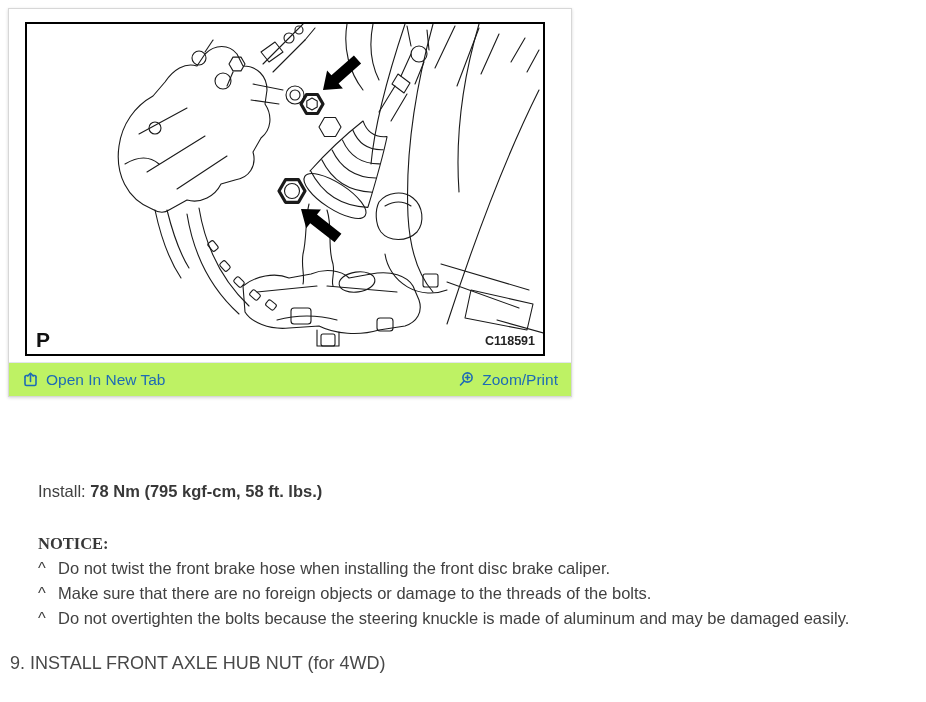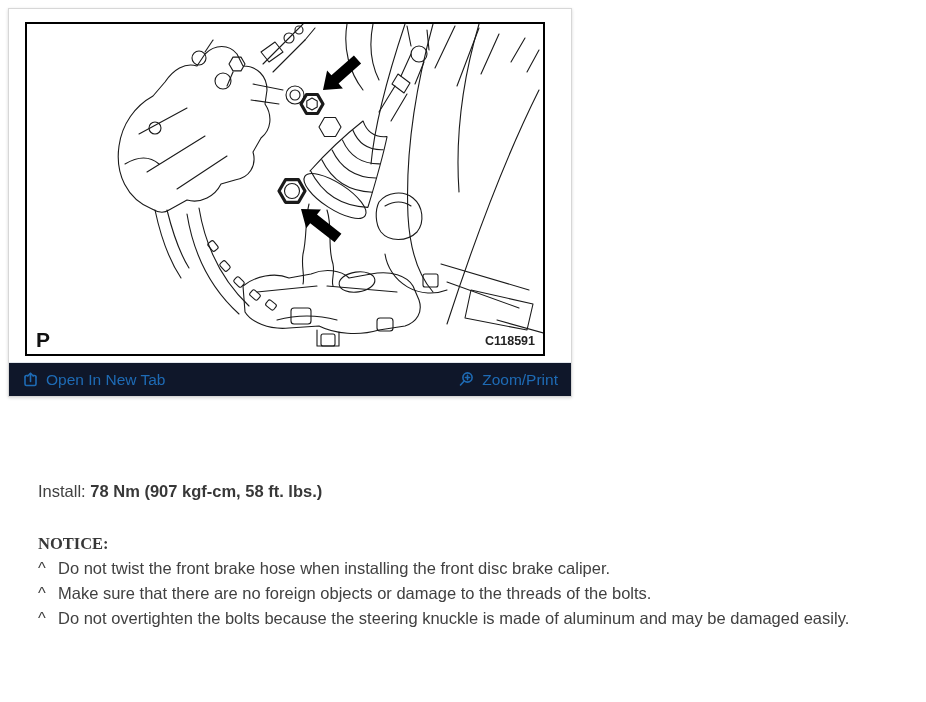--- a/index.html
+++ b/index.html
@@ -9,21 +9,21 @@
   
   .figure-card{position:absolute;left:8px;top:8px;width:562px;height:387px;
     background:#ffffff;border:1px solid #d7d7d7;box-shadow:0 1px 3px rgba(0,0,0,.16);}
   .figure-frame{position:absolute;left:16px;top:13px;width:516px;height:330px;
     border:2px solid #000;background:#fff;}
   .figure-frame svg{display:block;}
   .panel-letter{position:absolute;left:9px;bottom:2px;font-size:21px;font-weight:700;color:#111;}
   .figure-code{position:absolute;right:8px;bottom:6px;font-size:12.5px;color:#222;font-weight:bold;}
 
   
-  .link-bar{position:absolute;left:0;right:0;bottom:0;height:34px;background:#0f172a;
+  .link-bar{position:absolute;left:0;right:0;bottom:0;height:34px;background:#bef264;
     border-top:1px solid #e2e6ec;display:flex;align-items:center;justify-content:space-between;
     padding:0 13px;box-sizing:border-box;}
   .link{display:flex;align-items:center;gap:7px;color:#1e6bb5;font-size:15.5px;cursor:pointer;text-decoration:none;}
   .link svg{display:block;}
 
   
   .txt{position:absolute;color:#414141;font-size:16.5px;white-space:nowrap;}
   .txt b{font-weight:700;color:#383838;}
   .bullet .caret{display:inline-block;width:20px;}
   .step9{font-size:18px;color:#484848;}
@@ -170,29 +170,30 @@
             <path d="M6,10.2 L2.5,14"></path>
           </svg>
         </span>
         <span>Zoom/Print</span>
       </a>
     </div>
   </div>
 
 
   <div class="txt" style="left:38px;top:482px;">
-    <span>Install: </span><b>78 Nm (907 kgf-cm, 58 ft. lbs.)</b>
+    <span>Install: </span><b>78 Nm (795 kgf-cm, 58 ft. lbs.)</b>
   </div>
 
   <div class="txt" style="left:38px;top:534px;font-weight:700;color:#383838;font-family:Liberation Serif, serif;">NOTICE:</div>
 
   <div class="txt bullet" style="left:38px;top:559px;">
     <span class="caret">^</span><span>Do not twist the front brake hose when installing the front disc brake caliper.</span>
   </div>
   <div class="txt bullet" style="left:38px;top:584px;">
     <span class="caret">^</span><span>Make sure that there are no foreign objects or damage to the threads of the bolts.</span>
   </div>
   <div class="txt bullet" style="left:38px;top:609px;">
     <span class="caret">^</span><span>Do not overtighten the bolts because the steering knuckle is made of aluminum and may be damaged easily.</span>
   </div>
 
+  <div class="txt step9" style="left:10px;top:653px;">9. INSTALL FRONT AXLE HUB NUT (for 4WD)</div>
 
 </div>
 
 </body></html>

